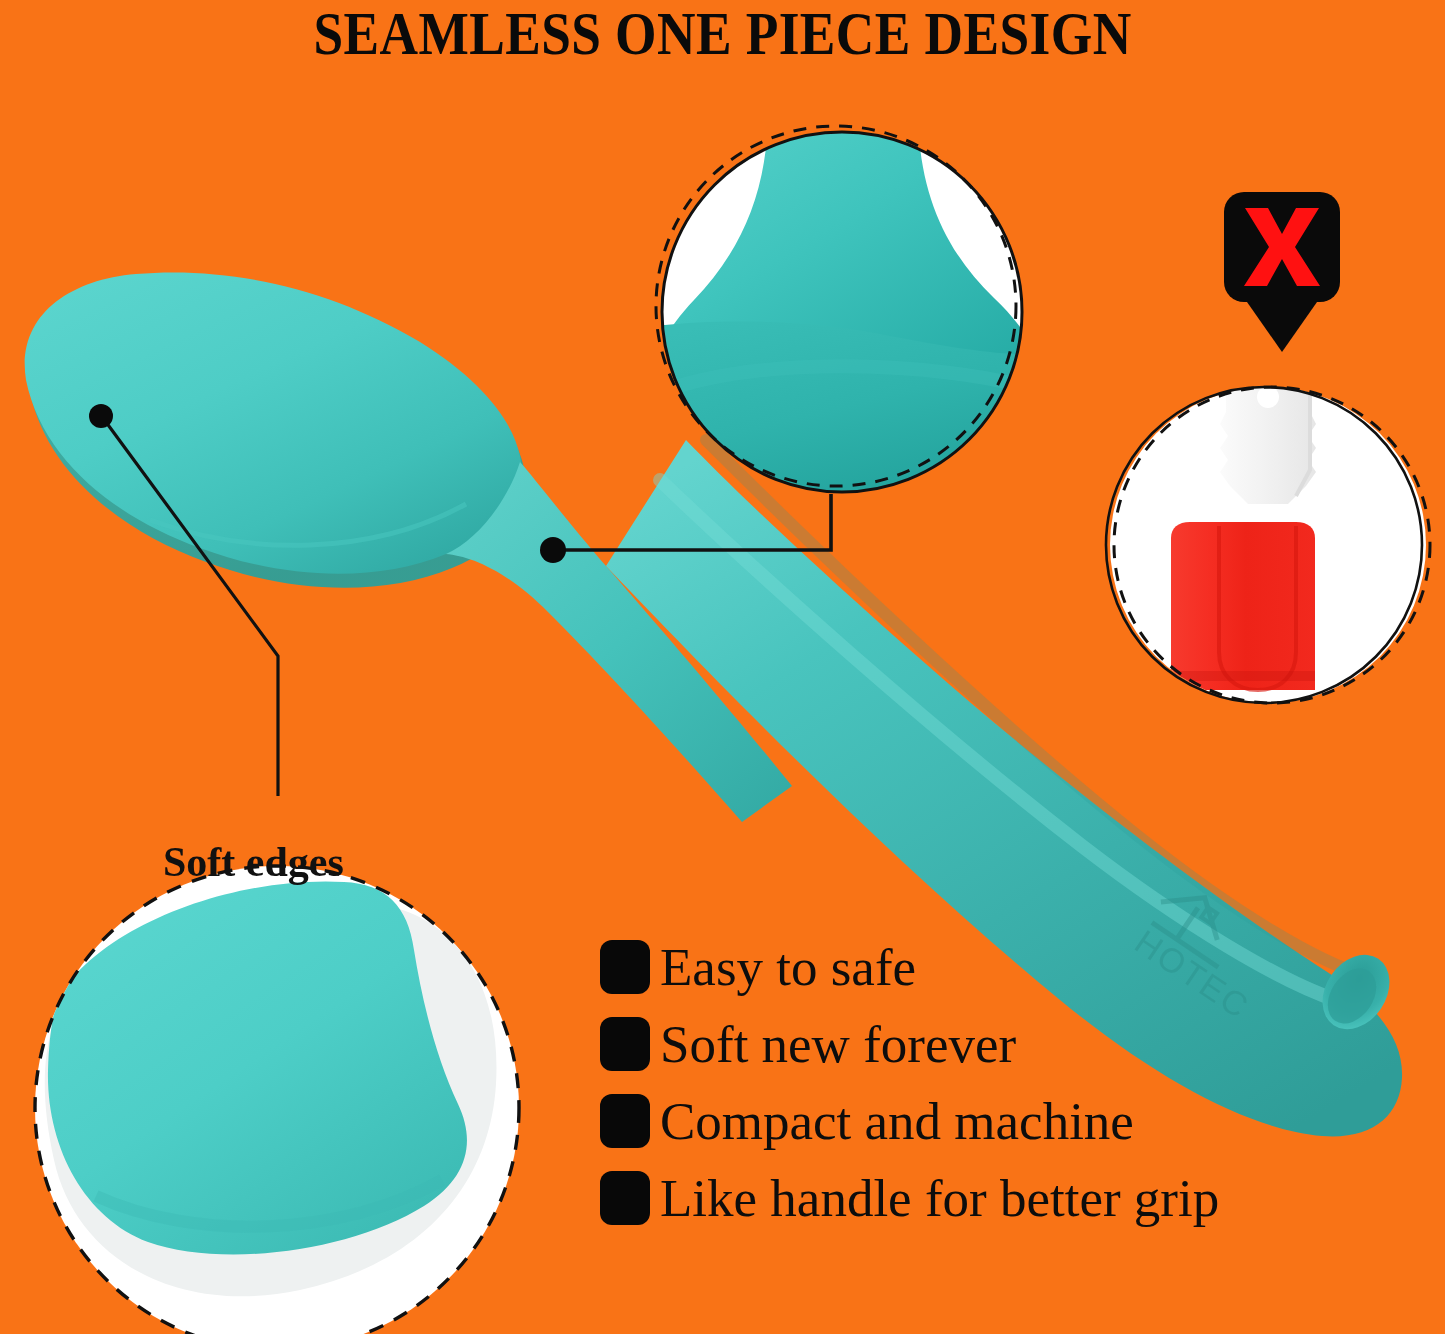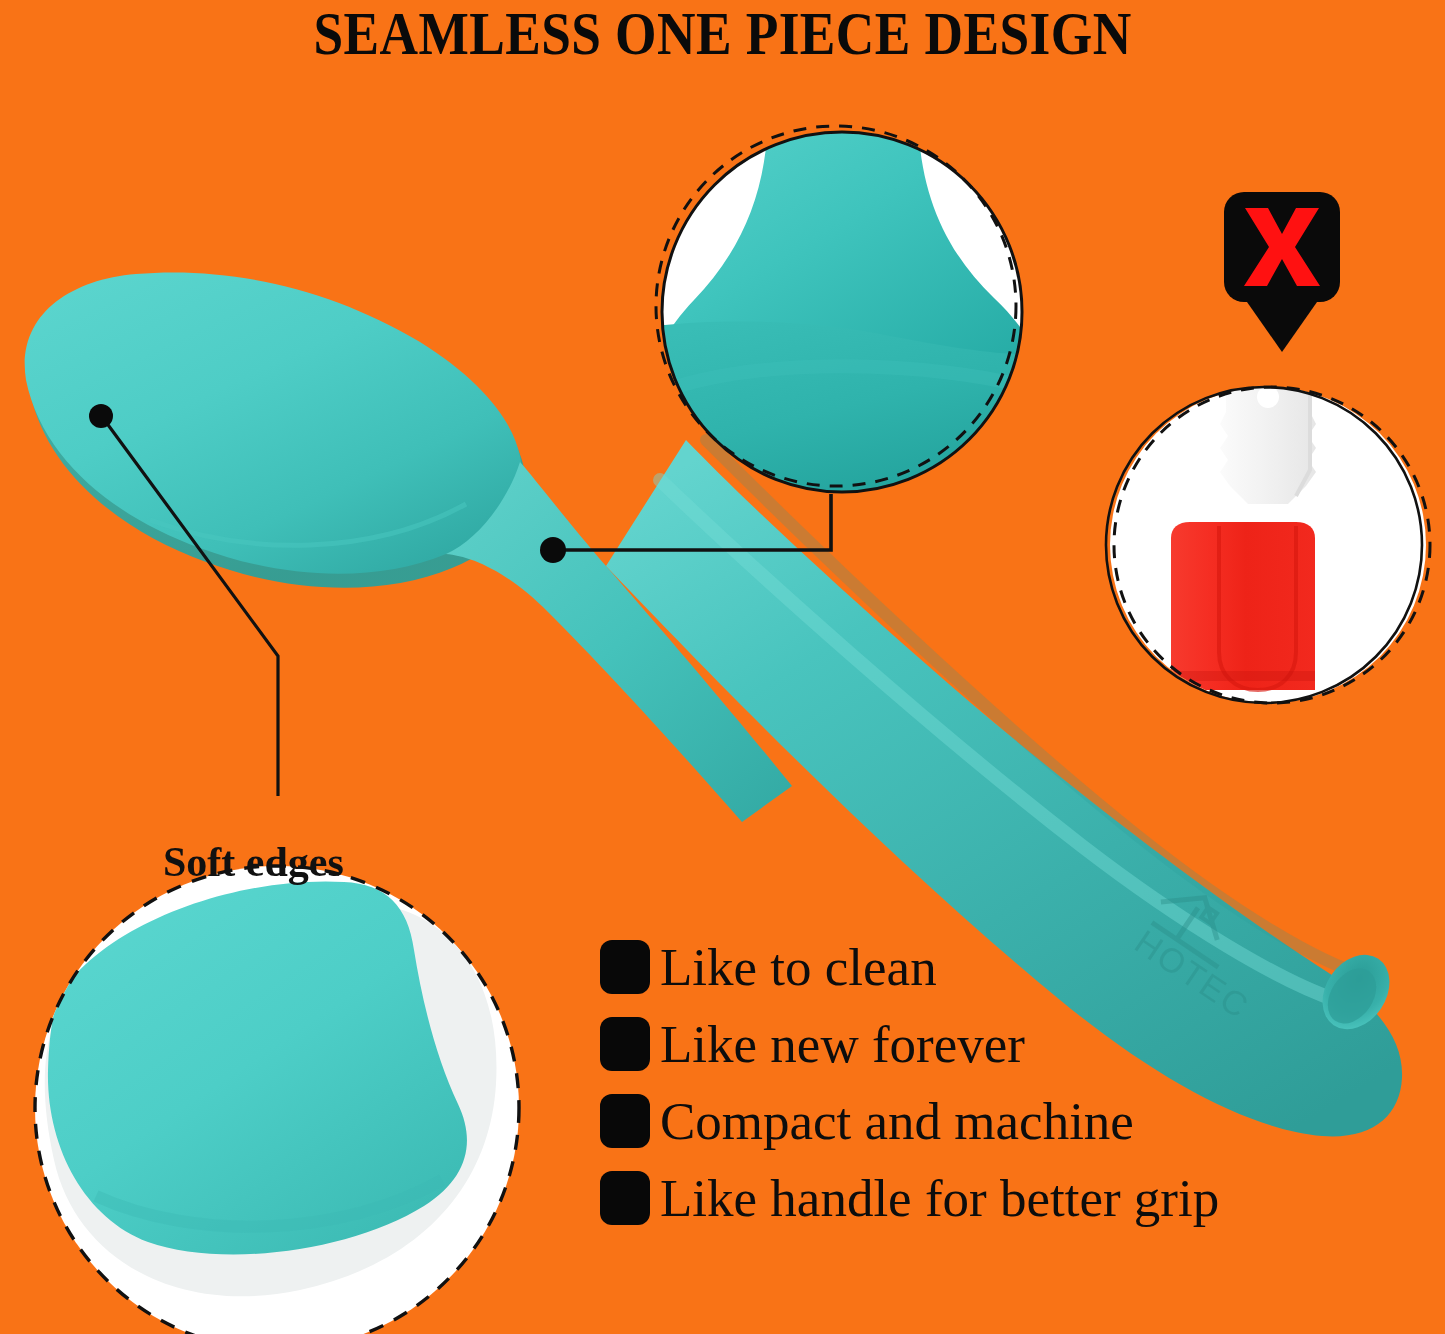--- a/index.html
+++ b/index.html
@@ -310,25 +310,25 @@
       <circle cx="1272" cy="545" r="158" fill="none" stroke="#111111" stroke-width="3" stroke-dasharray="13 10"></circle>
       <circle cx="1264" cy="545" r="158" fill="none" stroke="#111111" stroke-width="2.6"></circle>
     </g>
   </svg>
 
   <div id="soft-edges-label">Soft edges</div>
 
   <div id="feature-list">
     <div class="feature-row">
       <span class="feature-bullet"></span>
-      <span class="feature-text">Like to clean</span>
+      <span class="feature-text">Easy to safe</span>
     </div>
     <div class="feature-row">
       <span class="feature-bullet"></span>
-      <span class="feature-text">Like new forever</span>
+      <span class="feature-text">Soft new forever</span>
     </div>
     <div class="feature-row">
       <span class="feature-bullet"></span>
       <span class="feature-text">Compact and machine</span>
     </div>
     <div class="feature-row">
       <span class="feature-bullet"></span>
       <span class="feature-text">Like handle for better grip</span>
     </div>
   </div>

